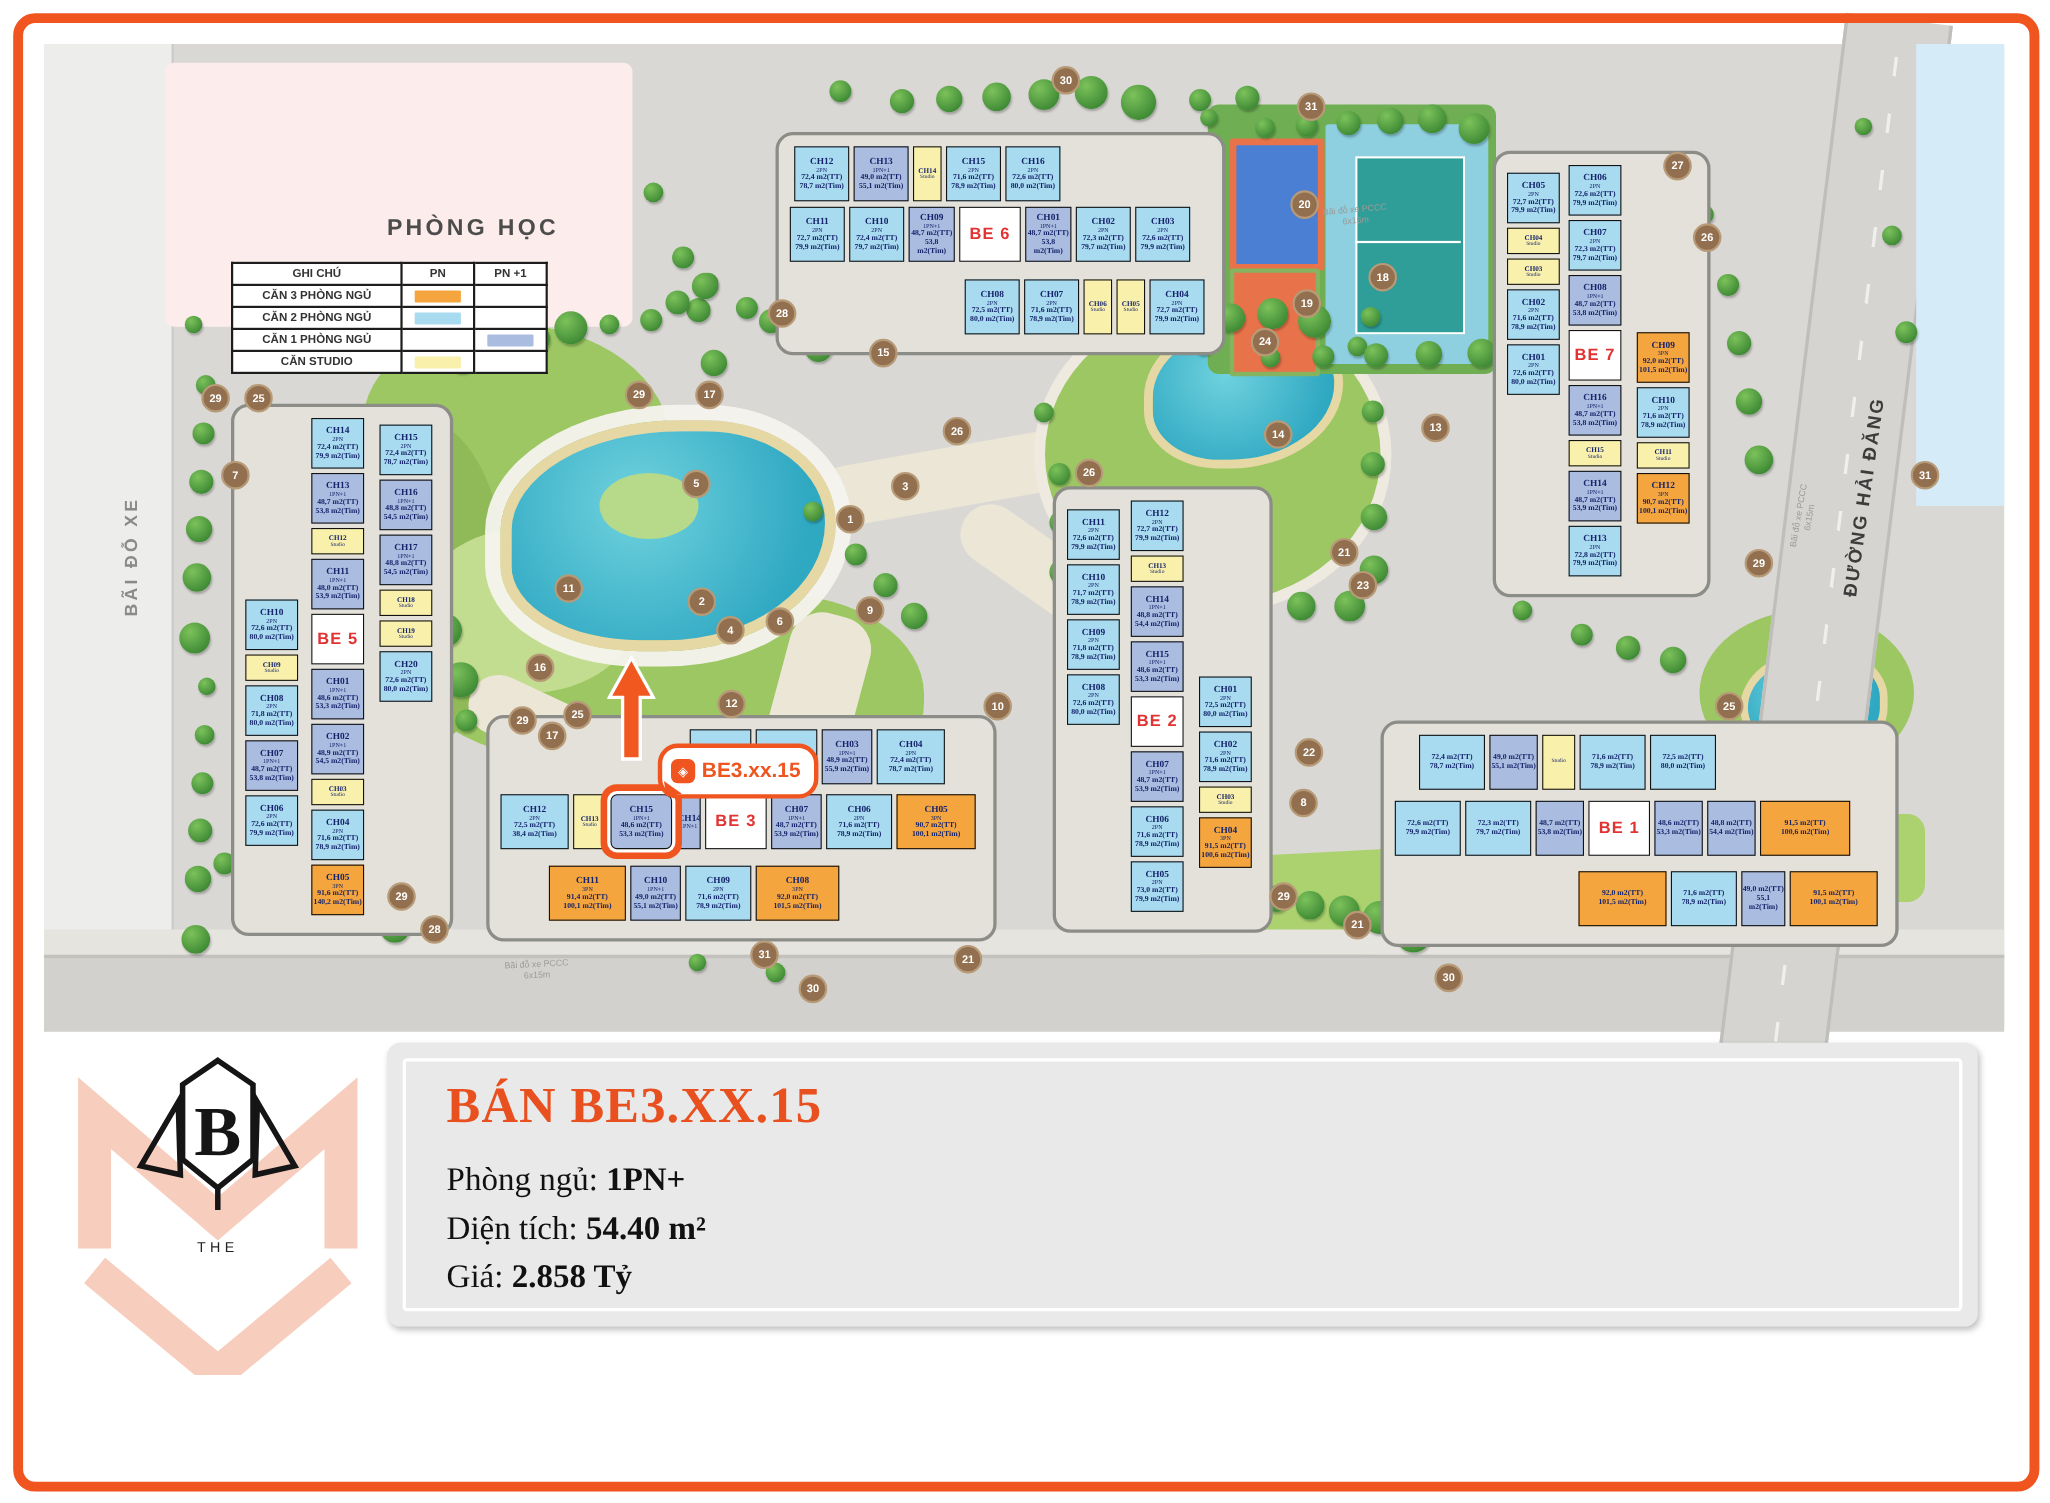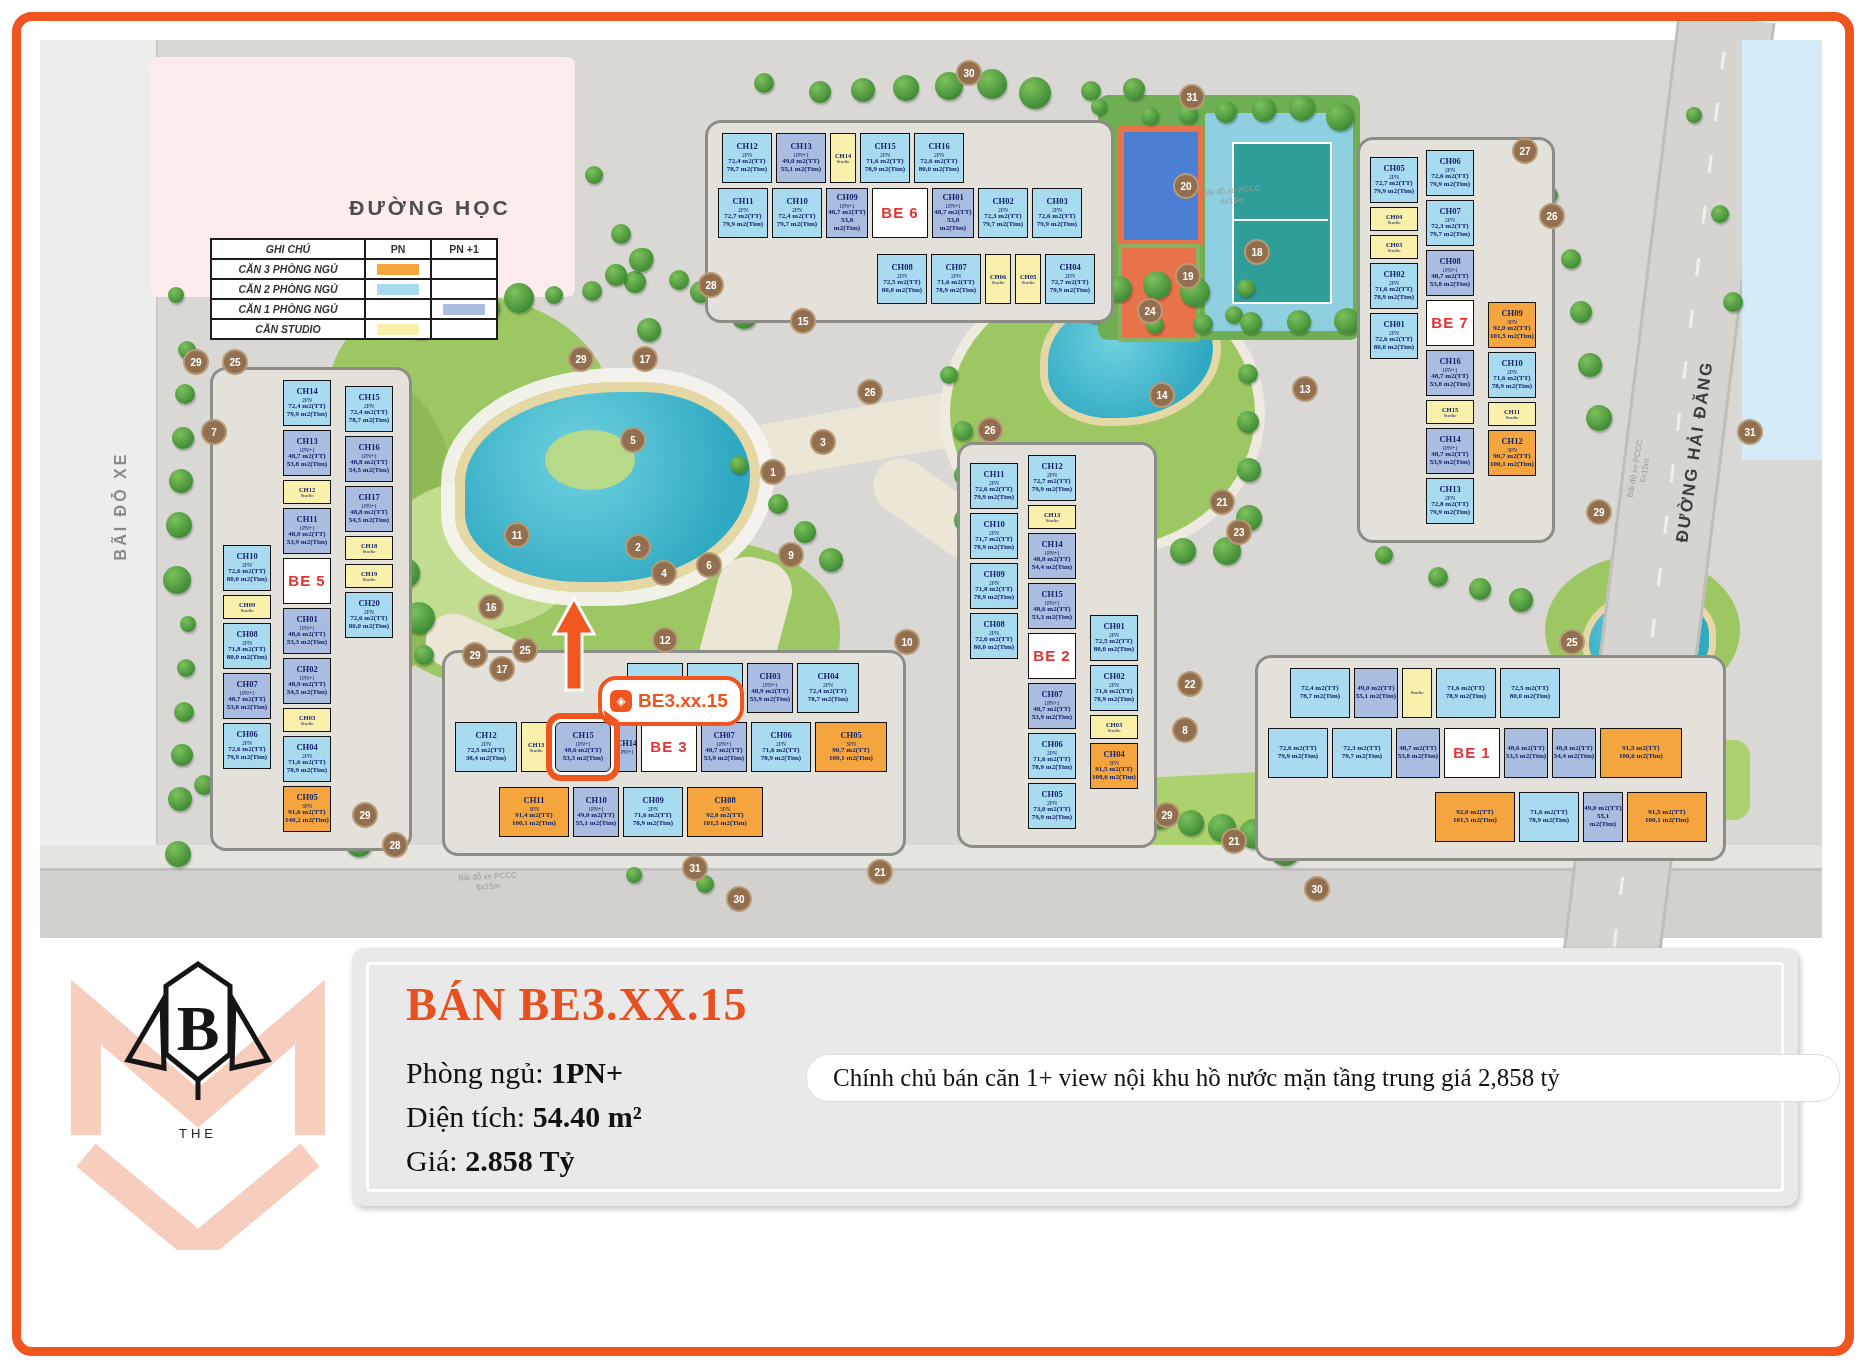--- a/index.html
+++ b/index.html
@@ -30,21 +30,21 @@
     transform:rotate(-82deg);font-weight:bold;font-size:17px;letter-spacing:2px;color:#3c3c3c;}
   .parking-label{position:absolute;left:35px;top:495px;width:175px;height:22px;text-align:center;
     transform:rotate(-90deg);font-weight:bold;font-size:16px;letter-spacing:3px;color:#8a8a88;}
   .pccc{position:absolute;width:72px;text-align:center;font-size:8px;line-height:1.2;color:#9b9b97;z-index:6;}
   
   .legend{position:absolute;left:210px;top:238px;z-index:8;}
   .legend table{border-collapse:collapse;background:#fff;}
   .legend td,.legend th{border:2px solid #1d1d1d;font-size:10.5px;font-weight:bold;color:#333;
     padding:1px 6px;text-align:center;height:16px;}
   .legend .sw{width:42px;height:11px;margin:0 auto;border-radius:1px;}
-  .legend td.c1{width:140px;font-style:italic;} .legend td.c2,.legend td.c3{width:52px;}
+  .legend td.c1{width:140px;} .legend td.c2,.legend td.c3{width:52px;}
   
   .sports{position:absolute;left:1098px;top:95px;width:262px;height:245px;background:#6fae52;border-radius:10px;}
   .tennis-out{position:absolute;left:1205px;top:113px;width:148px;height:218px;background:#8ecfe0;border-radius:3px;}
   .tennis-in{position:absolute;left:1232px;top:142px;width:96px;height:158px;background:#2f9e98;border:2px solid #fff;}
   .tennis-mid{position:absolute;left:1232px;top:219px;width:96px;height:0;border-top:2px solid #fff;}
   .court-blue{position:absolute;left:1118px;top:126px;width:74px;height:108px;background:#4a7fd4;border:6px solid #e8734a;border-radius:3px;}
   .court-orange{position:absolute;left:1118px;top:244px;width:74px;height:90px;background:#e8734a;border:4px solid #86b35f;border-radius:3px;}
   
   .slab{position:absolute;background:#e3e1da;border:3px solid #8d8d88;border-radius:16px;z-index:9;}
   .cell{position:absolute;z-index:10;border:1.6px solid #121212;box-sizing:border-box;text-align:center;
@@ -84,21 +84,21 @@
   .logo .nm{position:absolute;left:0;right:0;top:192px;text-align:center;font-family:"Liberation Serif",serif;
     font-size:34px;letter-spacing:6px;color:#1a1a1a;}
 </style>
 </head>
 <body>
 
 <div class="map">
   <div class="map-base"></div>
   <div class="parking"></div>
   <div class="school"></div>
-  <div class="school-label">ĐƯỜNG HỌC</div>
+  <div class="school-label">PHÒNG HỌC</div>
 
   <div class="green abs" style="left:330px;top:295px;width:280px;height:210px;border-radius:45% 55% 50% 50%;"></div>
   <div class="green abs" style="left:350px;top:440px;width:320px;height:250px;border-radius:50%;"></div>
   <div class="green abs" style="left:560px;top:540px;width:280px;height:190px;border-radius:48%;"></div>
   <div class="green abs" style="left:300px;top:380px;width:160px;height:300px;border-radius:50%;background:#8fba57;"></div>
   <div class="abs" style="left:380px;top:480px;width:200px;height:150px;border-radius:50%;background:#c2dd8f;"></div>
   <div class="path" style="left:690px;top:555px;width:75px;height:270px;transform:rotate(15deg);"></div>
   <div class="path" style="left:742px;top:408px;width:230px;height:55px;transform:rotate(-10deg);"></div>
   <div class="path" style="left:860px;top:500px;width:200px;height:55px;transform:rotate(35deg);"></div>
   <div class="path" style="left:420px;top:640px;width:180px;height:55px;transform:rotate(25deg);"></div>
@@ -918,16 +918,15 @@
 
 <div class="info-panel">
   <div class="info-inner"></div>
   <div class="info-title">BÁN BE3.XX.15</div>
   <div class="info-row" style="top:108px;">
     <span>Phòng ngủ: </span><b>1PN+</b></div>
   <div class="info-row" style="top:152px;text-align:right;">
     <span>Diện tích: </span><b>54.40 m²</b></div>
   <div class="info-row" style="top:196px;">
     <span>Giá: </span><b>2.858 Tỷ</b></div>
-  <div class="desc-pill">Chính chủ bán căn 1+ view nội khu hồ nước mặn tầng trung giá 2,858 tỷ</div>
 </div>
 
 <div class="frame"></div>
 
 </body></html>

